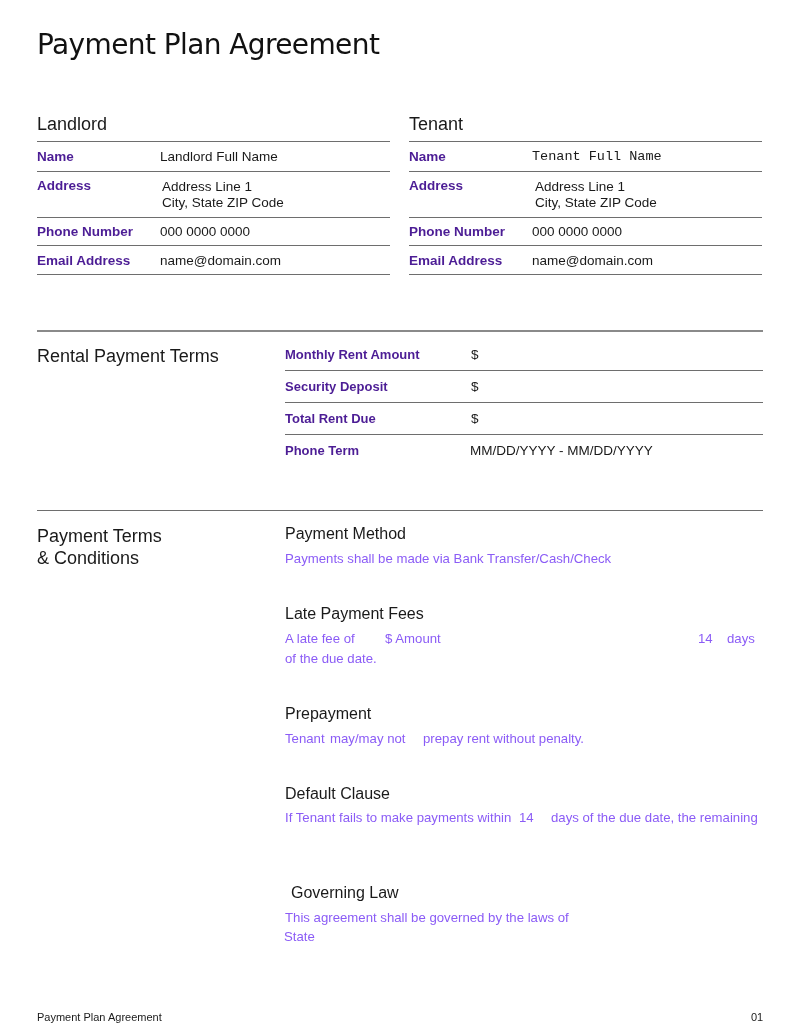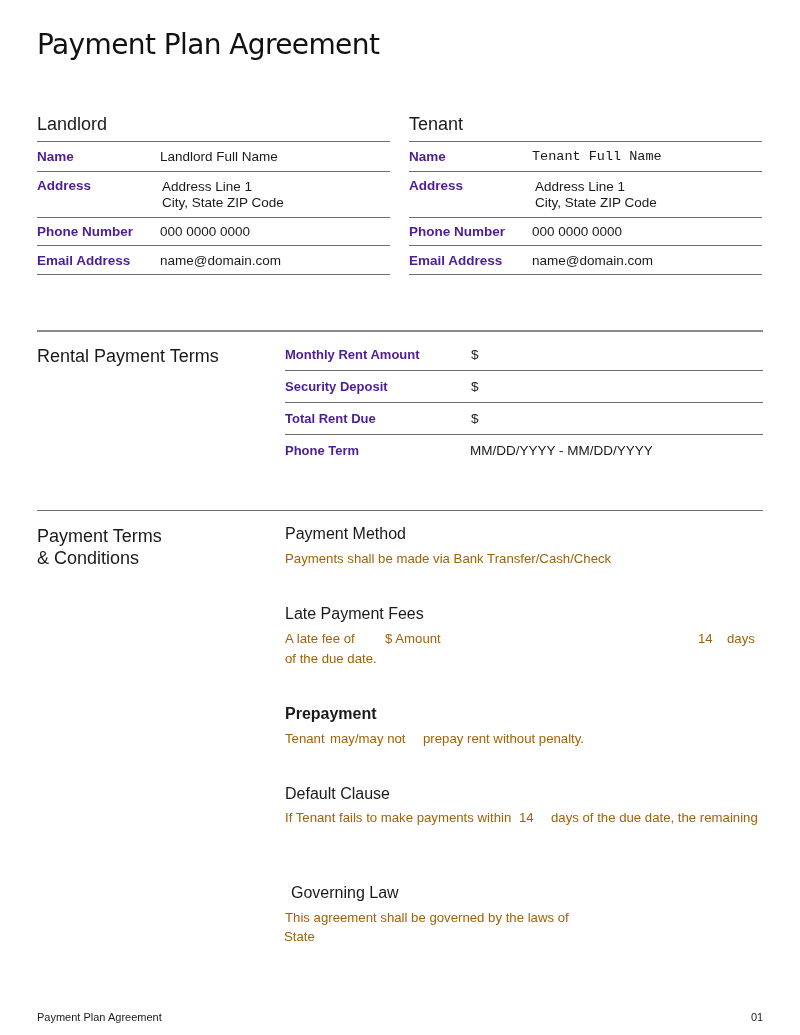--- a/index.html
+++ b/index.html
@@ -58,21 +58,21 @@
       line-height: 22px;
       white-space: nowrap;
     }
     .clause-heading {
       font-size: 16px;
       color: #1a1a1a;
       white-space: nowrap;
     }
     .clause-body {
       font-size: 13.2px;
-      color: #a16207;
+      color: #8b5cf6;
       line-height: 20px;
       white-space: nowrap;
     }
     .footer {
       font-size: 11px;
       color: #1a1a1a;
       white-space: nowrap;
     }
   </style>
 </head>
@@ -158,21 +158,21 @@
 <div class="abs clause-body" style="left:285px; top:629px; width:478px;">
   <div style="position:relative; height:20px;">
     <span class="abs" style="left:0;">A late fee of</span>
     <span class="abs" style="left:86px;margin-left:14px;">$ Amount</span>
     <span class="abs" style="left:413px;">14</span>
     <span class="abs" style="left:442px;">days</span>
   </div>
   <div>of the due date.</div>
 </div>
 
-<div class="abs clause-heading" style="left:285px; top:705px;font-weight:bold;">Prepayment</div>
+<div class="abs clause-heading" style="left:285px; top:705px;">Prepayment</div>
 <div class="abs clause-body" style="left:285px; top:729px; width:478px; height:20px;">
   <span class="abs" style="left:0;">Tenant</span>
   <span class="abs" style="left:45px;">may/may not</span>
   <span class="abs" style="left:138px;">prepay rent without penalty.</span>
 </div>
 
 <div class="abs clause-heading" style="left:285px; top:785px;">Default Clause</div>
 <div class="abs clause-body" style="left:285px; top:808px; width:478px;">
   <div style="position:relative; height:20px;">
     <span class="abs" style="left:0;">If Tenant fails to make payments within</span>

